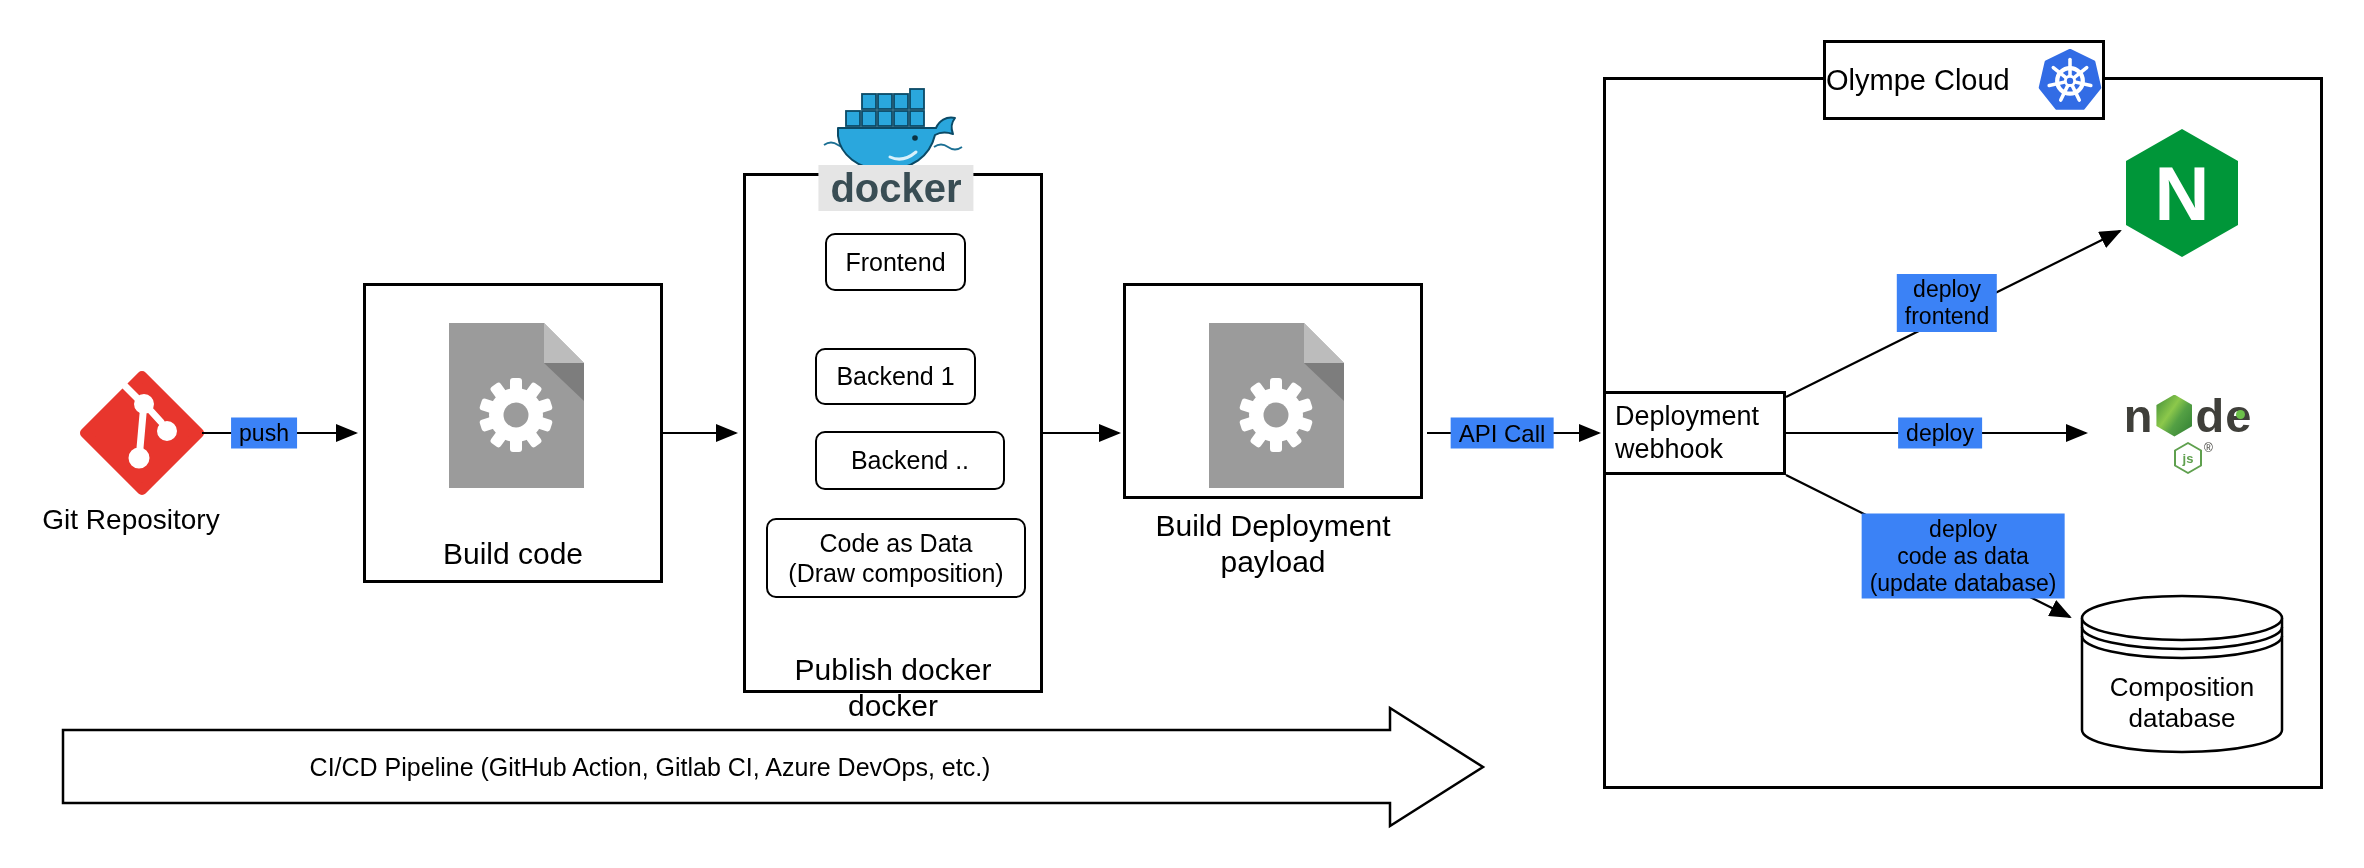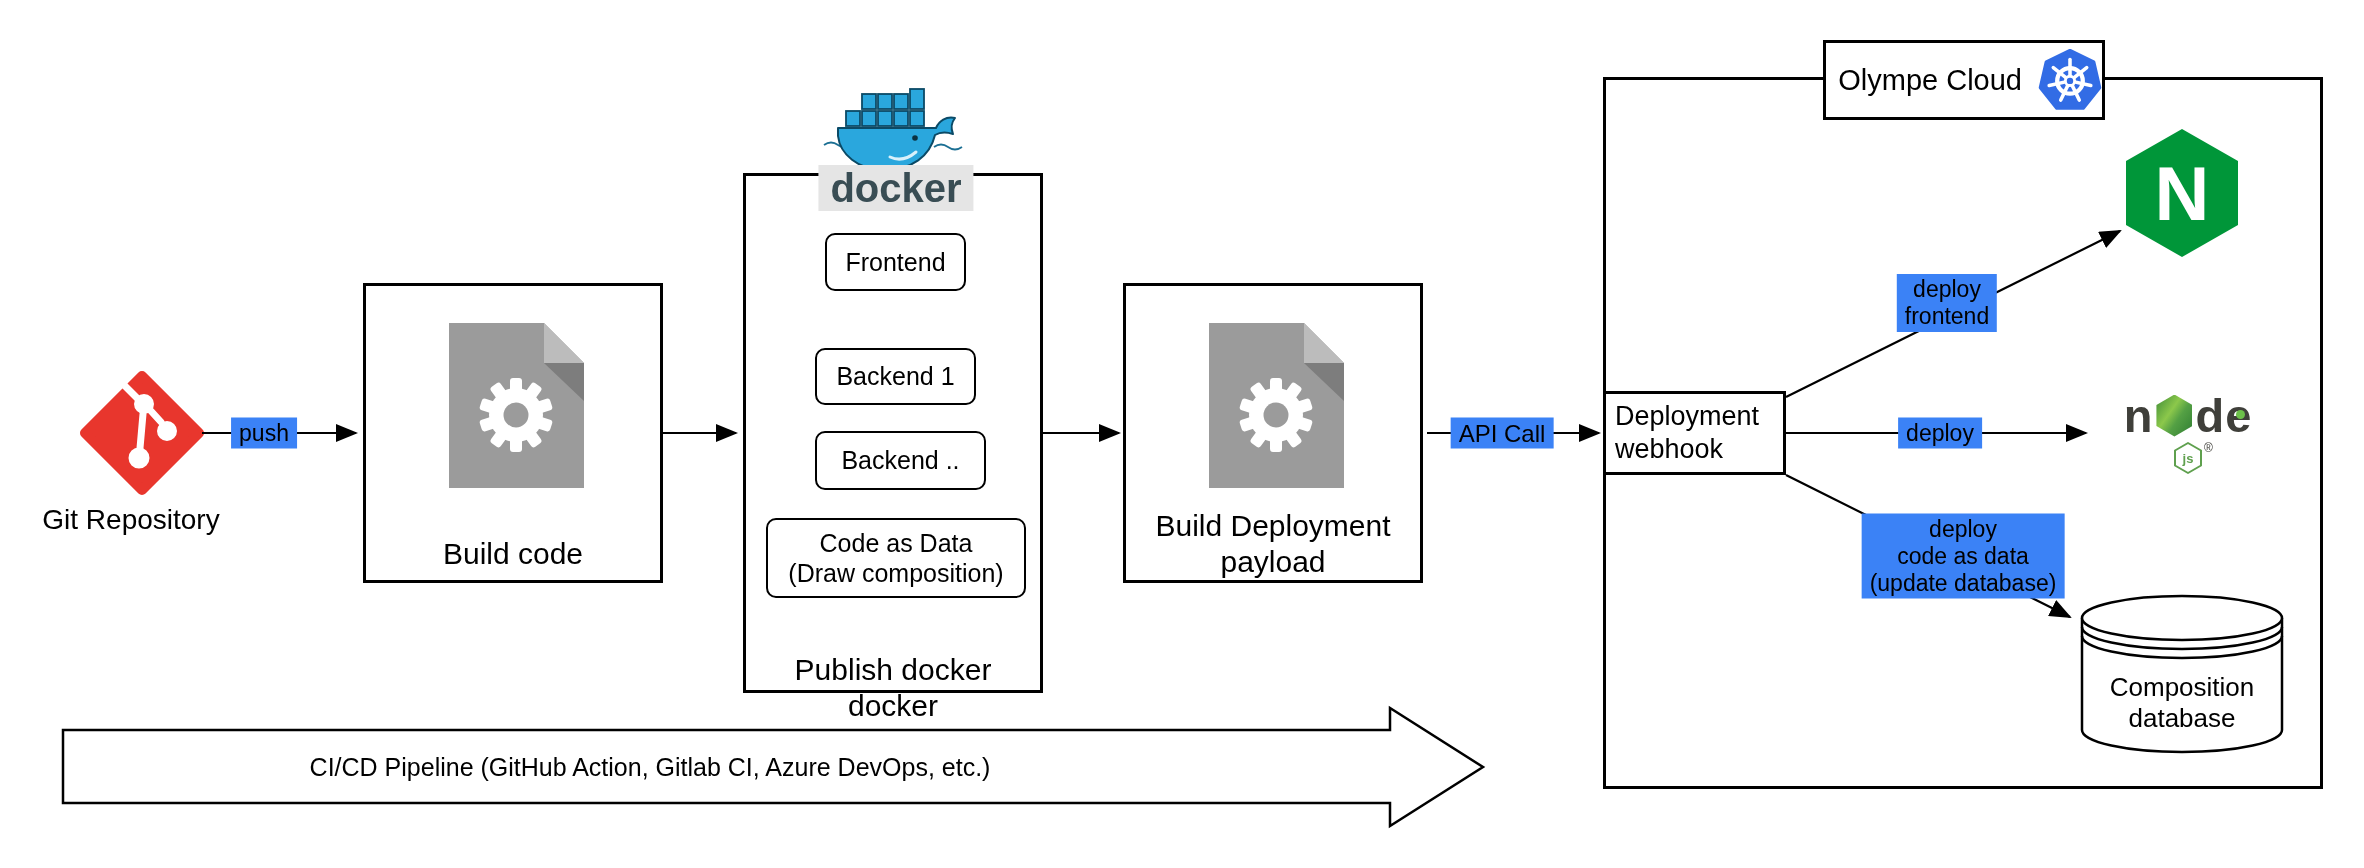--- a/index.html
+++ b/index.html
@@ -117,31 +117,31 @@
       <circle cx="97" cy="57" r="2.8" fill="#0b3140"></circle>
     </svg>
     <div class="wordmark">docker</div>
 
     <div class="rbox" style="left:79px;top:57px;width:141px;height:58px;">
       <span>Frontend</span>
     </div>
     <div class="rbox" style="left:69px;top:172px;width:161px;height:57px;">
       <span>Backend 1</span>
     </div>
-    <div class="rbox" style="left:69px;top:255px;width:171px;height:59px;">
+    <div class="rbox" style="left:69px;top:255px;width:190px;height:59px;">
       <span>Backend ..</span>
     </div>
     <div class="rbox preline" style="left:20px;top:342px;width:260px;height:80px;line-height:30px;">
       <span class="preline">Code as Data
 (Draw composition)</span>
     </div>
     <div class="doc-label" style="top:476px;font-size:30px;">Publish docker docker</div>
   </div>
 
-  <div class="box" style="left:1123px;top:283px;width:300px;height:300px;z-index:2;">
+  <div class="box" style="left:1123px;top:283px;width:300px;height:216px;z-index:2;">
     <svg class="abs" style="left:83px;top:37px;" width="135" height="165" viewBox="0 0 135 165">
       <polygon points="0,0 95,0 135,40 135,165 0,165" fill="#9b9b9b"></polygon>
       <polygon points="95,0 135,40 95,40" fill="#bcbcbc"></polygon>
       <polygon points="95,40 135,40 135,78" fill="#7d7d7d"></polygon>
       <g transform="translate(67,92)" fill="#fff">
         <g>
           <rect x="-6" y="-37" width="12" height="15" rx="3"></rect>
           <rect x="-6" y="-37" width="12" height="15" rx="3" transform="rotate(36)"></rect>
           <rect x="-6" y="-37" width="12" height="15" rx="3" transform="rotate(72)"></rect>
           <rect x="-6" y="-37" width="12" height="15" rx="3" transform="rotate(108)"></rect>
@@ -156,21 +156,21 @@
         <circle r="12.5" fill="#9b9b9b"></circle>
       </g>
     </svg>
     <div class="doc-label preline" style="top:222px;">Build Deployment
 payload</div>
   </div>
 
   <div class="box" style="left:1603px;top:77px;width:720px;height:712px;z-index:1;"></div>
 
   <div class="box" style="left:1823px;top:40px;width:282px;height:80px;z-index:3;display:flex;
-              align-items:center;justify-content:flex-end;gap:16px;">
+              align-items:center;justify-content:space-between;gap:16px;">
     <span style="font-size:29px;">Olympe Cloud</span>
     <svg width="64" height="64" viewBox="0 0 36 36">
       <polygon points="18,1.5 31.3,7.9 34.6,22.3 25.4,33.8 10.6,33.8 1.4,22.3 4.7,7.9" fill="#326ce5" stroke="#326ce5" stroke-width="2" stroke-linejoin="round"></polygon>
       <g stroke="#fff" stroke-width="2" stroke-linecap="round">
         <line x1="18" y1="18.5" x2="18" y2="6.5"></line>
         <line x1="18" y1="18.5" x2="27.4" y2="11.0"></line>
         <line x1="18" y1="18.5" x2="29.7" y2="21.1"></line>
         <line x1="18" y1="18.5" x2="23.2" y2="29.3"></line>
         <line x1="18" y1="18.5" x2="12.8" y2="29.3"></line>
         <line x1="18" y1="18.5" x2="6.3" y2="21.1"></line>

